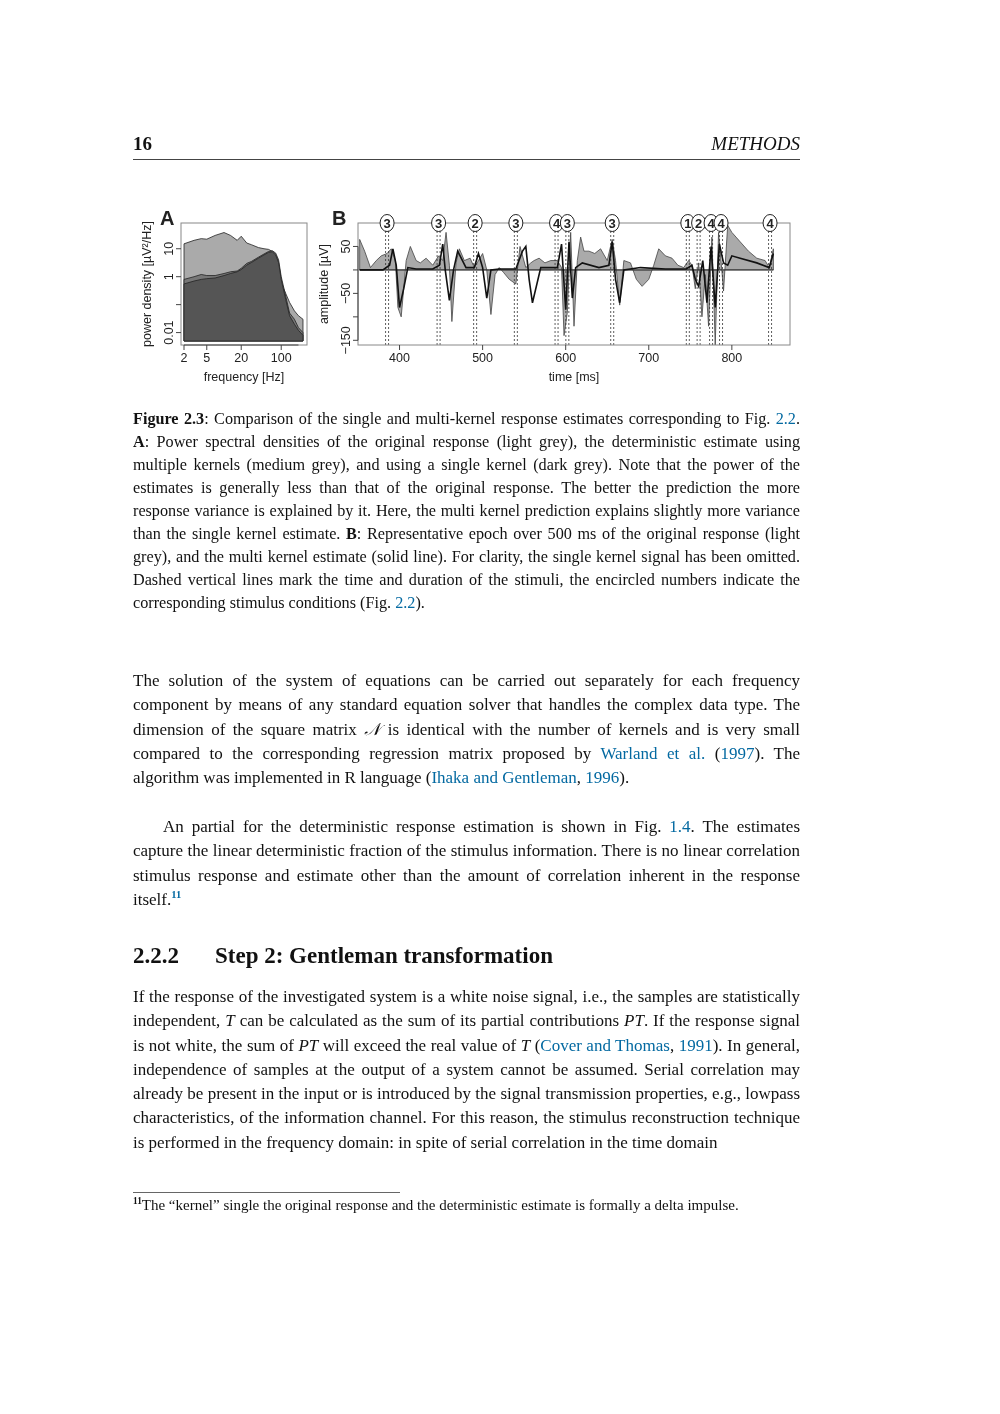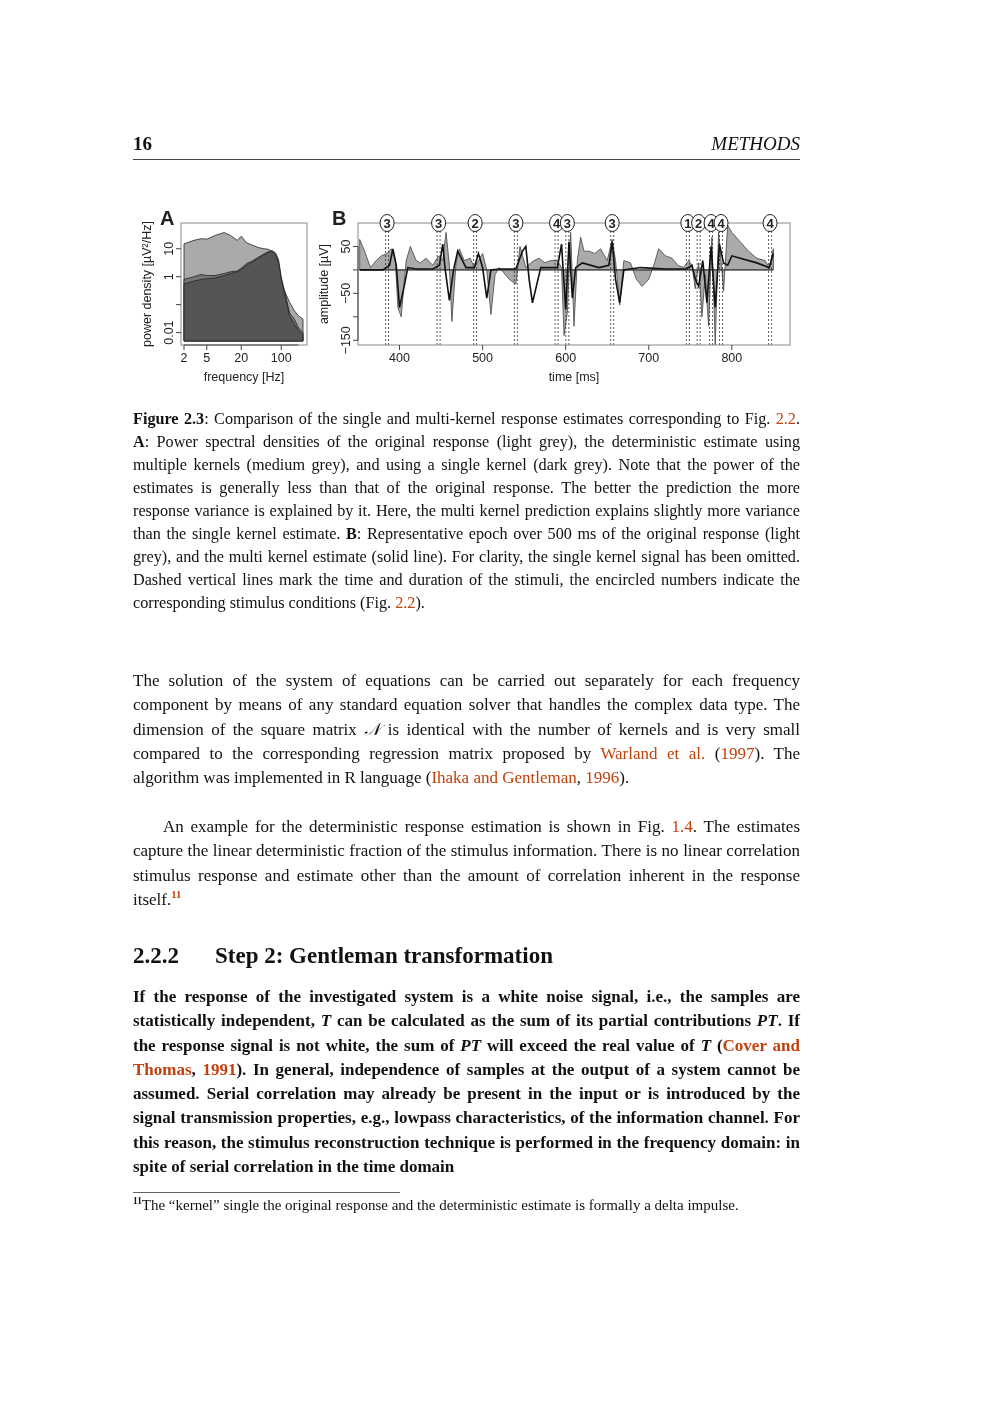--- a/index.html
+++ b/index.html
@@ -10,24 +10,24 @@
   .page-num { position: absolute; left: 0; top: 0; font-weight: bold; font-size: 19px; }
   .running-head { position: absolute; right: 0; top: 0; font-style: italic; font-size: 19px; }
   .figure { position: absolute; left: 133px; top: 200px; width: 667px; height: 195px; }
   .figure svg { position: absolute; left: 0; top: 0; }
   .caption { position: absolute; left: 133px; top: 408px; width: 667px; font-size: 16.2px;
              line-height: 23px; text-align: justify; }
   .body-text { position: absolute; left: 133px; width: 667px; font-size: 17px; line-height: 24.3px;
                text-align: justify; }
   .p1 { top: 669px; }
   .p2 { top: 815px; text-indent: 30px; }
-  .p3 { top: 985px; font-weight: bold; }
+  .p3 { top: 985px; }
   .section-heading { position: absolute; left: 133px; top: 943px; font-size: 23px; font-weight: bold; }
   .section-heading .num { margin-right: 36px; }
-  .link { color: #c2410c; }
+  .link { color: #0369a1; }
   .footnote-rule { position: absolute; left: 133px; top: 1192px; width: 267px; border-top: 1px solid #666; }
   .footnote { position: absolute; left: 133px; top: 1195px; width: 667px; font-size: 15px; line-height: 21px;
               text-align: justify; }
   sup { font-size: 0.62em; line-height: 0; font-weight: bold; }
   .ax-text { font-family: "Liberation Sans", "DejaVu Sans", sans-serif; fill: #222; }
 </style>
 </head>
 <body>
 
 <div class="page-header">
@@ -163,21 +163,21 @@
 
 <div class="caption">
   <b>Figure 2.3</b><span>:</span><span> Comparison of the single and multi-kernel response estimates corresponding to Fig. </span><span class="link">2.2</span><span>. </span><b>A</b><span>: Power spectral densities of the original response (light grey), the deterministic estimate using multiple kernels (medium grey), and using a single kernel (dark grey). Note that the power of the estimates is generally less than that of the original response.  The better the prediction the more response variance is explained by it.  Here, the multi kernel prediction explains slightly more variance than the single kernel estimate. </span><b>B</b><span>: Representative epoch over 500 ms of the original response (light grey), and the multi kernel estimate (solid line). For clarity, the single kernel signal has been omitted. Dashed vertical lines mark the time and duration of the stimuli, the encircled numbers indicate the corresponding stimulus conditions (Fig. </span><span class="link">2.2</span><span>).</span>
 </div>
 
 <div class="body-text p1">
   <span>The solution of the system of equations can be carried out separately for each frequency component by means of any standard equation solver that handles the complex data type. The dimension of the square matrix </span><i>𝒩</i><span> is identical with the number of kernels and is very small compared to the corresponding regression matrix proposed by </span><span class="link">Warland et al.</span><span> (</span><span class="link">1997</span><span>).  The algorithm was implemented in R language (</span><span class="link">Ihaka and Gentleman</span><span>, </span><span class="link">1996</span><span>).</span>
 </div>
 
 <div class="body-text p2">
-  <span>An example for the deterministic response estimation is shown in Fig. </span><span class="link">1.4</span><span>. The estimates capture the linear deterministic fraction of the stimulus information. There is no linear correlation stimulus response and estimate other than the amount of correlation inherent in the response itself.</span><sup class="link">11</sup>
+  <span>An partial for the deterministic response estimation is shown in Fig. </span><span class="link">1.4</span><span>. The estimates capture the linear deterministic fraction of the stimulus information. There is no linear correlation stimulus response and estimate other than the amount of correlation inherent in the response itself.</span><sup class="link">11</sup>
 </div>
 
 <div class="section-heading">
   <span class="num">2.2.2</span><span>Step 2: Gentleman transformation</span>
 </div>
 
 <div class="body-text p3">
   <span>If the response of the investigated system is a white noise signal, i.e., the samples are statistically independent, </span><i>T</i><span> can be calculated as the sum of its partial contributions </span><i>PT</i><span>. If the response signal is not white, the sum of </span><i>PT</i><span> will exceed the real value of </span><i>T</i><span> (</span><span class="link">Cover and Thomas</span><span>, </span><span class="link">1991</span><span>). In general, independence of samples at the output of a system cannot be assumed. Serial correlation may already be present in the input or is introduced by the signal transmission properties, e.g., lowpass characteristics, of the information channel.  For this reason, the stimulus reconstruction technique is performed in the frequency domain: in spite of serial correlation in the time domain</span>
 </div>
 

